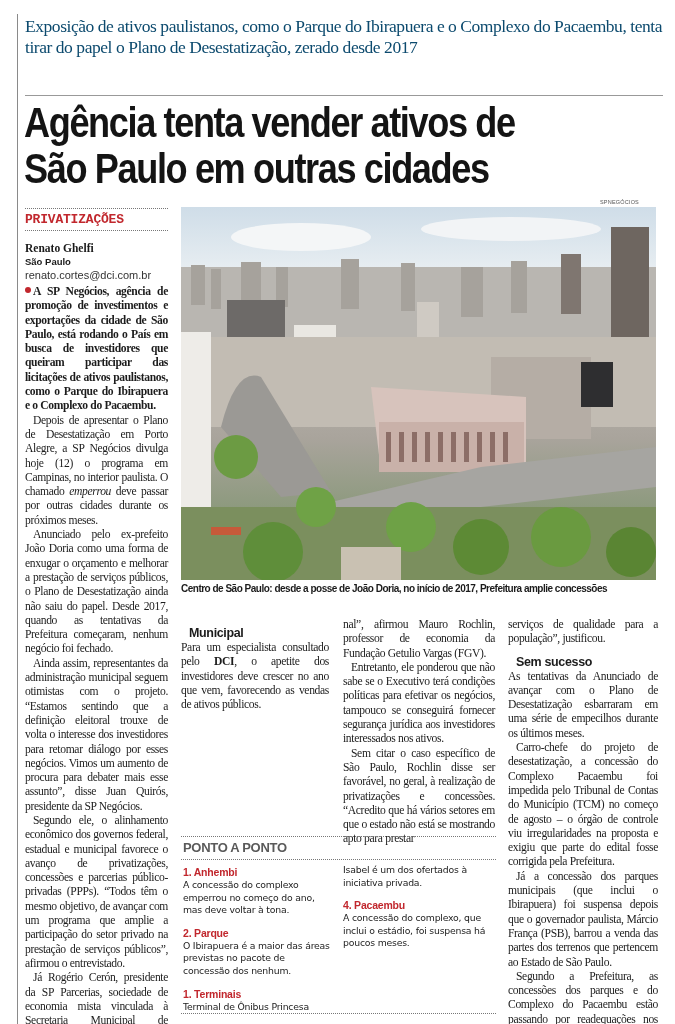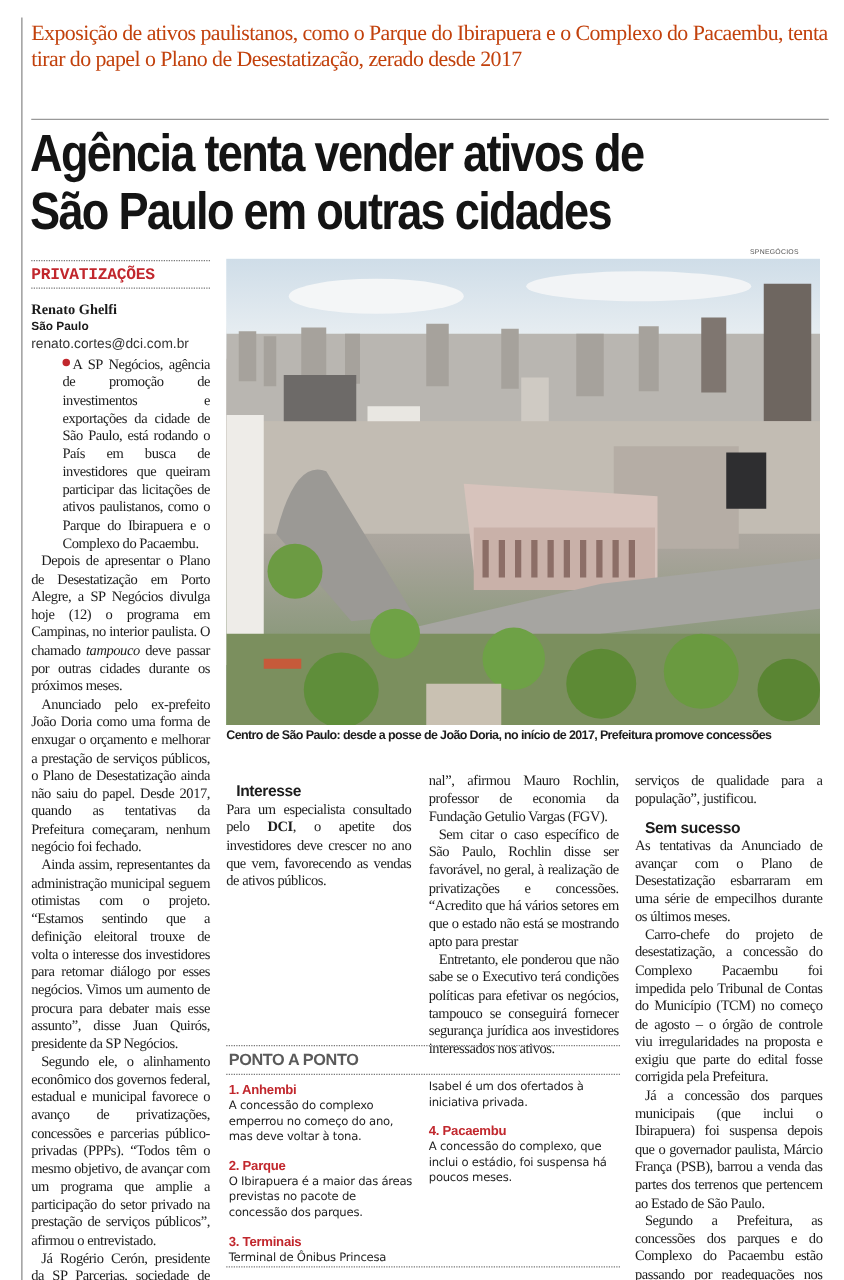--- a/index.html
+++ b/index.html
@@ -4,21 +4,21 @@
 <style>
   * { box-sizing: border-box; margin: 0; padding: 0; }
   html, body { width: 675px; height: 1024px; background: #ffffff; overflow: hidden; }
   body { position: relative; font-family: "Liberation Serif", serif; color: #1a1a1a; }
 
   .left-rule { position: absolute; left: 17px; top: 14px; width: 1px; height: 1010px; background: #8a8a8a; }
 
   .deck {
     position: absolute; left: 25px; top: 16px; width: 640px;
     font-family: "Liberation Serif", serif; font-size: 17.5px; line-height: 21px;
-    color: #c2410c; letter-spacing: -0.45px;
+    color: #0c4a6e; letter-spacing: -0.45px;
   }
   .deck-rule { position: absolute; left: 25px; top: 95px; width: 638px; height: 1px; background: #999; }
 
   .headline {
     position: absolute; left: 24px; top: 100px; width: 650px;
     font-family: "Liberation Sans", sans-serif; font-weight: bold;
     font-size: 42px; line-height: 46px; color: #141414;
     letter-spacing: -1.6px; transform: scaleX(0.86); transform-origin: left top;
     width: 760px;
   }
@@ -34,21 +34,21 @@
   .section-label {
     font-family: Liberation Mono, monospace; font-weight: bold; color: #c1272d;
     font-size: 13px; letter-spacing: -0.2px; padding: 3px 0 3px 0;
   }
 
   .byline { position: absolute; left: 25px; top: 241px; width: 143px; }
   .byline .name { font-family: "Liberation Serif", serif; font-weight: bold; font-size: 11.5px; line-height: 14px; }
   .byline .city { font-family: "Liberation Sans", sans-serif; font-weight: bold; font-size: 9.5px; line-height: 13px; }
   .byline .email { font-family: "Liberation Sans", sans-serif; font-size: 11px; line-height: 14px; color: #333; }
 
-  .lead { font-weight: normal; margin-left: 25px; }
+  .lead { font-weight: bold; }
   .bullet { display: inline-block; width: 6px; height: 6px; border-radius: 50%; background: #c1272d; margin-right: 2px; vertical-align: 2px; }
 
   
   .photo-credit {
     position: absolute; left: 600px; top: 199px; font-family: "Liberation Sans", sans-serif;
     font-size: 5.5px; color: #555; letter-spacing: 0.2px;
   }
   .photo {
     position: absolute; left: 181px; top: 207px; width: 475px; height: 373px; overflow: hidden;
     background: linear-gradient(#d9e6ef 0%, #e8eef2 14%, #c7c4bf 22%, #b7b2ab 45%, #a9a49c 62%, #8e9a7f 80%, #6d8d55 100%);
@@ -95,21 +95,21 @@
 </div>
 
 <div class="byline">
   <div class="name">Renato Ghelfi</div>
   <div class="city">São Paulo</div>
   <div class="email">renato.cortes@dci.com.br</div>
 </div>
 
 <div class="col" style="left:25px; top:285px; width:143px;">
   <p class="noindent lead"><span class="bullet"></span><span>A SP Negócios, agência de promoção de investimentos e exportações da cidade de São Paulo, está rodando o País em busca de investidores que queiram participar das licitações de ativos paulistanos, como o Parque do Ibirapuera e o Complexo do Pacaembu.</span></p>
-  <p><span>Depois de apresentar o Plano de Desestatização em Porto Alegre, a SP Negócios divulga hoje (12) o programa em Campinas, no interior paulista. O chamado </span><i>tampouco</i><span> deve passar por outras cidades durante os próximos meses.</span></p>
+  <p><span>Depois de apresentar o Plano de Desestatização em Porto Alegre, a SP Negócios divulga hoje (12) o programa em Campinas, no interior paulista. O chamado </span><i>emperrou</i><span> deve passar por outras cidades durante os próximos meses.</span></p>
   <p>Anunciado pelo ex-prefeito João Doria como uma forma de enxugar o orçamento e melhorar a prestação de serviços públicos, o Plano de Desestatização ainda não saiu do papel. Desde 2017, quando as tentativas da Prefeitura começaram, nenhum negócio foi fechado.</p>
   <p>Ainda assim, representantes da administração municipal seguem otimistas com o projeto. “Estamos sentindo que a definição eleitoral trouxe de volta o interesse dos investidores para retomar diálogo por esses negócios. Vimos um aumento de procura para debater mais esse assunto”, disse Juan Quirós, presidente da SP Negócios.</p>
   <p>Segundo ele, o alinhamento econômico dos governos federal, estadual e municipal favorece o avanço de privatizações, concessões e parcerias público-privadas (PPPs). “Todos têm o mesmo objetivo, de avançar com um programa que amplie a participação do setor privado na prestação de serviços públicos”, afirmou o entrevistado.</p>
   <p>Já Rogério Cerón, presidente da SP Parcerias, sociedade de economia mista vinculada à Secretaria Municipal de Desestatização, afirmou, em nota divulgada à imprensa, que a "carteira de projetos de concessões, alienações e PPPs" paulistana é "bem interessante para o mercado" e "pode trazer importante fonte de receitas e desoneração do orçamento municipal, permitindo alavancar investimentos em áreas essenciais".</p>
 
 </div>
 
 <div class="photo-credit">SPNEGÓCIOS</div>
 <div class="photo">
   <svg width="475" height="373" viewBox="0 0 475 373">
@@ -169,31 +169,31 @@
     <circle cx="135" cy="300" r="20" fill="#6fa246"></circle>
     <circle cx="92" cy="345" r="30" fill="#5f8e3a"></circle>
     <circle cx="230" cy="320" r="25" fill="#6ea146"></circle>
     <circle cx="300" cy="340" r="28" fill="#5d8a35"></circle>
     <circle cx="380" cy="330" r="30" fill="#6a9a40"></circle>
     <circle cx="450" cy="345" r="25" fill="#5a8533"></circle>
     <rect x="160" y="340" width="60" height="33" fill="#c9c1b2"></rect>
     <rect x="30" y="320" width="30" height="8" fill="#c65a3a"></rect>
   </svg>
 </div>
-<div class="caption">Centro de São Paulo: desde a posse de João Doria, no início de 2017, Prefeitura promove concessões</div>
+<div class="caption">Centro de São Paulo: desde a posse de João Doria, no início de 2017, Prefeitura amplie concessões</div>
 
 <div class="col" style="left:181px; top:618px; width:148px;">
-  <p class="subhead">Interesse</p>
+  <p class="subhead">Municipal</p>
   <p class="noindent"><span>Para um especialista consultado pelo </span><b>DCI</b><span>, o apetite dos investidores deve crescer no ano que vem, favorecendo as vendas de ativos públicos.</span></p>
 </div>
 
 <div class="col" style="left:343px; top:618px; width:152px;">
   <p class="noindent">nal”, afirmou Mauro Rochlin, professor de economia da Fundação Getulio Vargas (FGV).</p>
+  <p>Entretanto, ele ponderou que não sabe se o Executivo terá condições políticas para efetivar os negócios, tampouco se conseguirá fornecer segurança jurídica aos investidores interessados nos ativos.</p>
   <p>Sem citar o caso específico de São Paulo, Rochlin disse ser favorável, no geral, à realização de privatizações e concessões. “Acredito que há vários setores em que o estado não está se mostrando apto para prestar</p>
-  <p>Entretanto, ele ponderou que não sabe se o Executivo terá condições políticas para efetivar os negócios, tampouco se conseguirá fornecer segurança jurídica aos investidores interessados nos ativos.</p>
 </div>
 
 <div class="col" style="left:508px; top:618px; width:150px;">
   <p class="noindent">serviços de qualidade para a população”, justificou.</p>
   <p class="subhead">Sem sucesso</p>
   <p class="noindent">As tentativas da Anunciado de avançar com o Plano de Desestatização esbarraram em uma série de empecilhos durante os últimos meses.</p>
   <p>Carro-chefe do projeto de desestatização, a concessão do Complexo Pacaembu foi impedida pelo Tribunal de Contas do Município (TCM) no começo de agosto – o órgão de controle viu irregularidades na proposta e exigiu que parte do edital fosse corrigida pela Prefeitura.</p>
   <p>Já a concessão dos parques municipais (que inclui o Ibirapuera) foi suspensa depois que o governador paulista, Márcio França (PSB), barrou a venda das partes dos terrenos que pertencem ao Estado de São Paulo.</p>
   <p>Segundo a Prefeitura, as concessões dos parques e do Complexo do Pacaembu estão passando por readequações nos editais e serão republicadas em breve. A administração municipal tem ressaltado que o Plano de desestatizações é um projeto de médio e longo prazo que continuará em vigor.</p>
 </div>
@@ -203,24 +203,24 @@
   <div class="box-title">PONTO A PONTO</div>
   <div class="dotted"></div>
   <div class="box-cols">
     <div class="box-col">
       <div class="box-item">
         <div class="box-item-title">1. Anhembi</div>
         <div>A concessão do complexo emperrou no começo do ano, mas deve voltar à tona.</div>
       </div>
       <div class="box-item">
         <div class="box-item-title">2. Parque</div>
-        <div>O Ibirapuera é a maior das áreas previstas no pacote de concessão dos parques.</div>
-      </div>
-      <div class="box-item">
-        <div class="box-item-title">3. Terminais</div>
+        <div>O Ibirapuera é a maior das áreas previstas no pacote de concessão dos nenhum.</div>
+      </div>
+      <div class="box-item">
+        <div class="box-item-title">1. Terminais</div>
         <div>Terminal de Ônibus Princesa</div>
       </div>
     </div>
     <div class="box-col" style="margin-top:-2px;">
       <div class="box-item">
         <div>Isabel é um dos ofertados à iniciativa privada.</div>
       </div>
       <div class="box-item">
         <div class="box-item-title">4. Pacaembu</div>
         <div>A concessão do complexo, que inclui o estádio, foi suspensa há poucos meses.</div>

